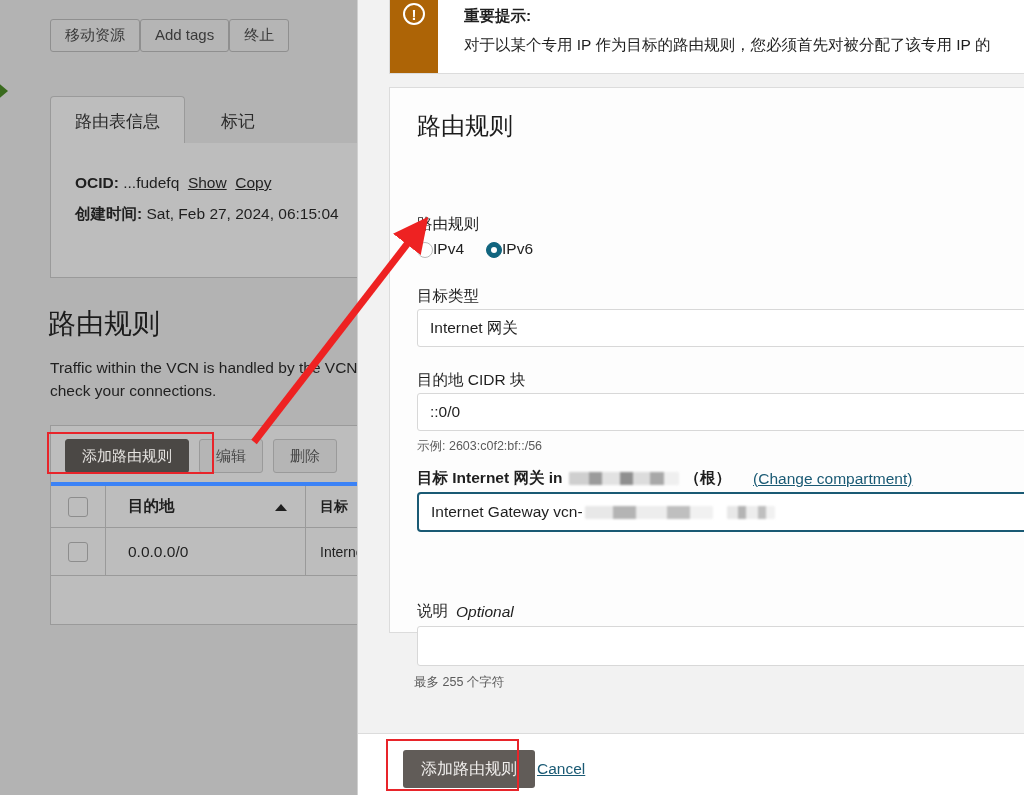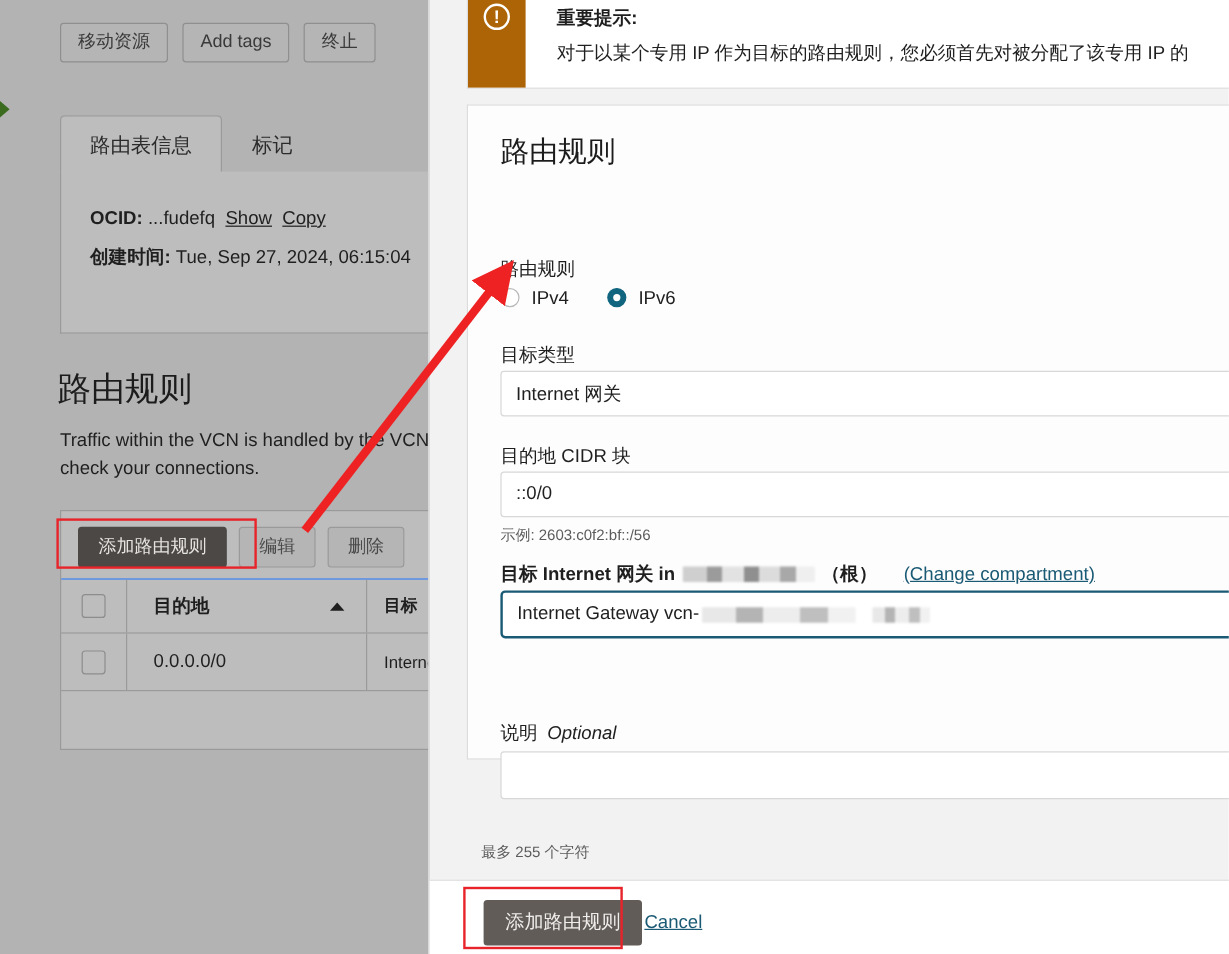--- a/index.html
+++ b/index.html
@@ -17,28 +17,28 @@
     position: absolute; left: 0; top: 0; width: 357px; height: 795px;
     background: #b3b3b3; overflow: hidden;
   }
   .green-chevron {
     position: absolute; left: -26px; top: 62px;
     width: 0; height: 0;
     border-top: 29px solid transparent;
     border-bottom: 29px solid transparent;
     border-left: 34px solid #3a6b1e;
   }
-  .bg-btn-row { position: absolute; left: 50px; top: 19px; display: flex; gap: 12px; text-align: right; }
+  .bg-btn-row { position: absolute; left: 50px; top: 19px; display: flex; gap: 0; text-align: right; }
   .bg-btn {
     border: 1px solid #8f8f8f; border-radius: 3px;
     background: #b5b5b5; color: #3a3a3a;
     font-size: 15px; padding: 6px 14px 7px; line-height: 18px;
     white-space: nowrap;
   }
-  .tabs { position: absolute; left: 50px; top: 96px; display: flex; align-items: flex-end; }
+  .tabs { position: absolute; left: 50px; top: 96px; display: flex; align-items: flex-end; gap: 11px; }
   .tab {
     font-size: 17px; color: #2b2b2b; padding: 13px 24px 12px;
     border: 1px solid transparent; border-bottom: none; white-space: nowrap;
   }
   .tab.active {
     background: #bdbdbd; border-color: #9a9a9a; border-radius: 4px 4px 0 0;
   }
   .info-card {
     position: absolute; left: 50px; top: 143px; width: 320px; height: 135px;
     background: #bdbdbd; border: 1px solid #9a9a9a; border-top: none;
@@ -62,21 +62,21 @@
   }
   .tbl-actions { position: absolute; left: 14px; top: 13px; display: flex; gap: 10px; }
   .tbl-btn {
     border: 1px solid #9a9a9a; border-radius: 3px;
     background: #b5b5b5; color: #4a4a4a;
     font-size: 15px; padding: 7px 16px; line-height: 18px; white-space: nowrap;
   }
   .tbl-btn.primary { background: #4b4845; color: #e6e4e1; border-color: #4b4845; }
   .thead {
     position: absolute; left: 0; top: 56px; width: 320px; height: 46px;
-    border-top: 1px solid #3b82f6; border-bottom: 1px solid #9a9a9a;
+    border-top: 4px solid #3b82f6; border-bottom: 1px solid #9a9a9a;
     display: flex; align-items: center;
   }
   .trow {
     position: absolute; left: 0; top: 102px; width: 320px; height: 48px;
     border-bottom: 1px solid #9a9a9a; display: flex; align-items: center;
   }
   .cell-cb { width: 55px; display: flex; justify-content: center; border-right: 1px solid #9a9a9a; height: 100%; align-items: center; }
   .cell-dest { width: 200px; padding-left: 22px; font-size: 15.5px; color: #1f1f1f; position: relative; height: 100%; display:flex; align-items:center; }
   .thead .cell-dest { font-weight: bold; border-right: 1px solid #9a9a9a; }
   .trow .cell-dest { border-right: 1px solid #9a9a9a; }
@@ -123,21 +123,21 @@
   .form-title { position: absolute; left: 27px; top: 22px; font-size: 24px; color: #1c1c1c; }
   .lbl { font-size: 15.5px; color: #1f1f1f; white-space: nowrap; }
   .lbl.bold { font-weight: bold; }
   .hint { font-size: 12.5px; color: #5b5b5b; white-space: nowrap; }
   .f-input {
     background: #ffffff; border: 1px solid #d8d8d8; border-radius: 3px;
     font-size: 15.5px; color: #1f1f1f; display: flex; align-items: center;
     padding-left: 12px;
   }
   .f-input.focused { border: 2px solid #1a5a74; border-radius: 4px; }
-  .radio-row { position: absolute; left: 27px; top: 152px; display: flex; align-items: flex-start; gap: 10px; }
+  .radio-row { position: absolute; left: 27px; top: 152px; display: flex; align-items: flex-end; }
   .radio { width: 16px; height: 16px; border-radius: 50%; border: 1px solid #b9b9b9; background: #fff; display:inline-block; position: relative; }
   .radio.on { border: 1px solid #11657f; background: #11657f; }
   .radio.on::after {
     content: ""; position: absolute; left: 4px; top: 4px;
     width: 6px; height: 6px; border-radius: 50%; background: #ffffff;
   }
   .radio-lbl { font-size: 15.5px; color: #1f1f1f; margin-right: 22px; }
   .link { color: #1a5a74; text-decoration: underline; font-size: 15.5px; white-space: nowrap; }
   .redact {
     display: inline-block; height: 13px; vertical-align: -1px;
@@ -190,21 +190,21 @@
 
     <div class="info-card">
       <div class="info-line l1">
         <b>OCID:</b>
         <span>...fudefq</span>
         &nbsp;<span class="ulink">Show</span>
         &nbsp;<span class="ulink">Copy</span>
       </div>
       <div class="info-line l2">
         <b>创建时间:</b>
-        <span>Tue, Sep 27, 2024, 06:15:04</span>
+        <span>Sat, Feb 27, 2024, 06:15:04</span>
       </div>
     </div>
 
     <div class="sec-title">路由规则</div>
     <div class="sec-desc">Traffic within the VCN is handled by the VCN to check your connections.</div>
 
     <div class="table-box">
       <div class="tbl-actions">
         <div class="tbl-btn primary">添加路由规则</div>
         <div class="tbl-btn">编辑</div>
@@ -284,21 +284,21 @@
         <span class="redact2" style="width:48px;margin-left:14px;"></span>
       </div>
 
       <div style="position:absolute;left:27px;top:513px;display:flex;align-items:center;gap:8px;">
         <span class="lbl">说明</span>
         <span class="lbl" style="font-style:italic;">Optional</span>
       </div>
       <div class="f-input" style="position:absolute;left:27px;top:538px;width:700px;height:40px;">
         <span></span>
       </div>
-      <div class="hint" style="position:absolute;left:11px;top:586px;margin-top:28px;">最多 255 个字符</div>
+      <div class="hint" style="position:absolute;left:24px;top:586px;">最多 255 个字符</div>
     </div>
 
     <div class="footer-bar">
       <div class="submit-btn">添加路由规则</div>
       <span class="link cancel-link">Cancel</span>
       <div class="red-hl-submit"></div>
     </div>
   </div>
 
   <svg class="arrow-svg" viewBox="0 0 1024 795">

